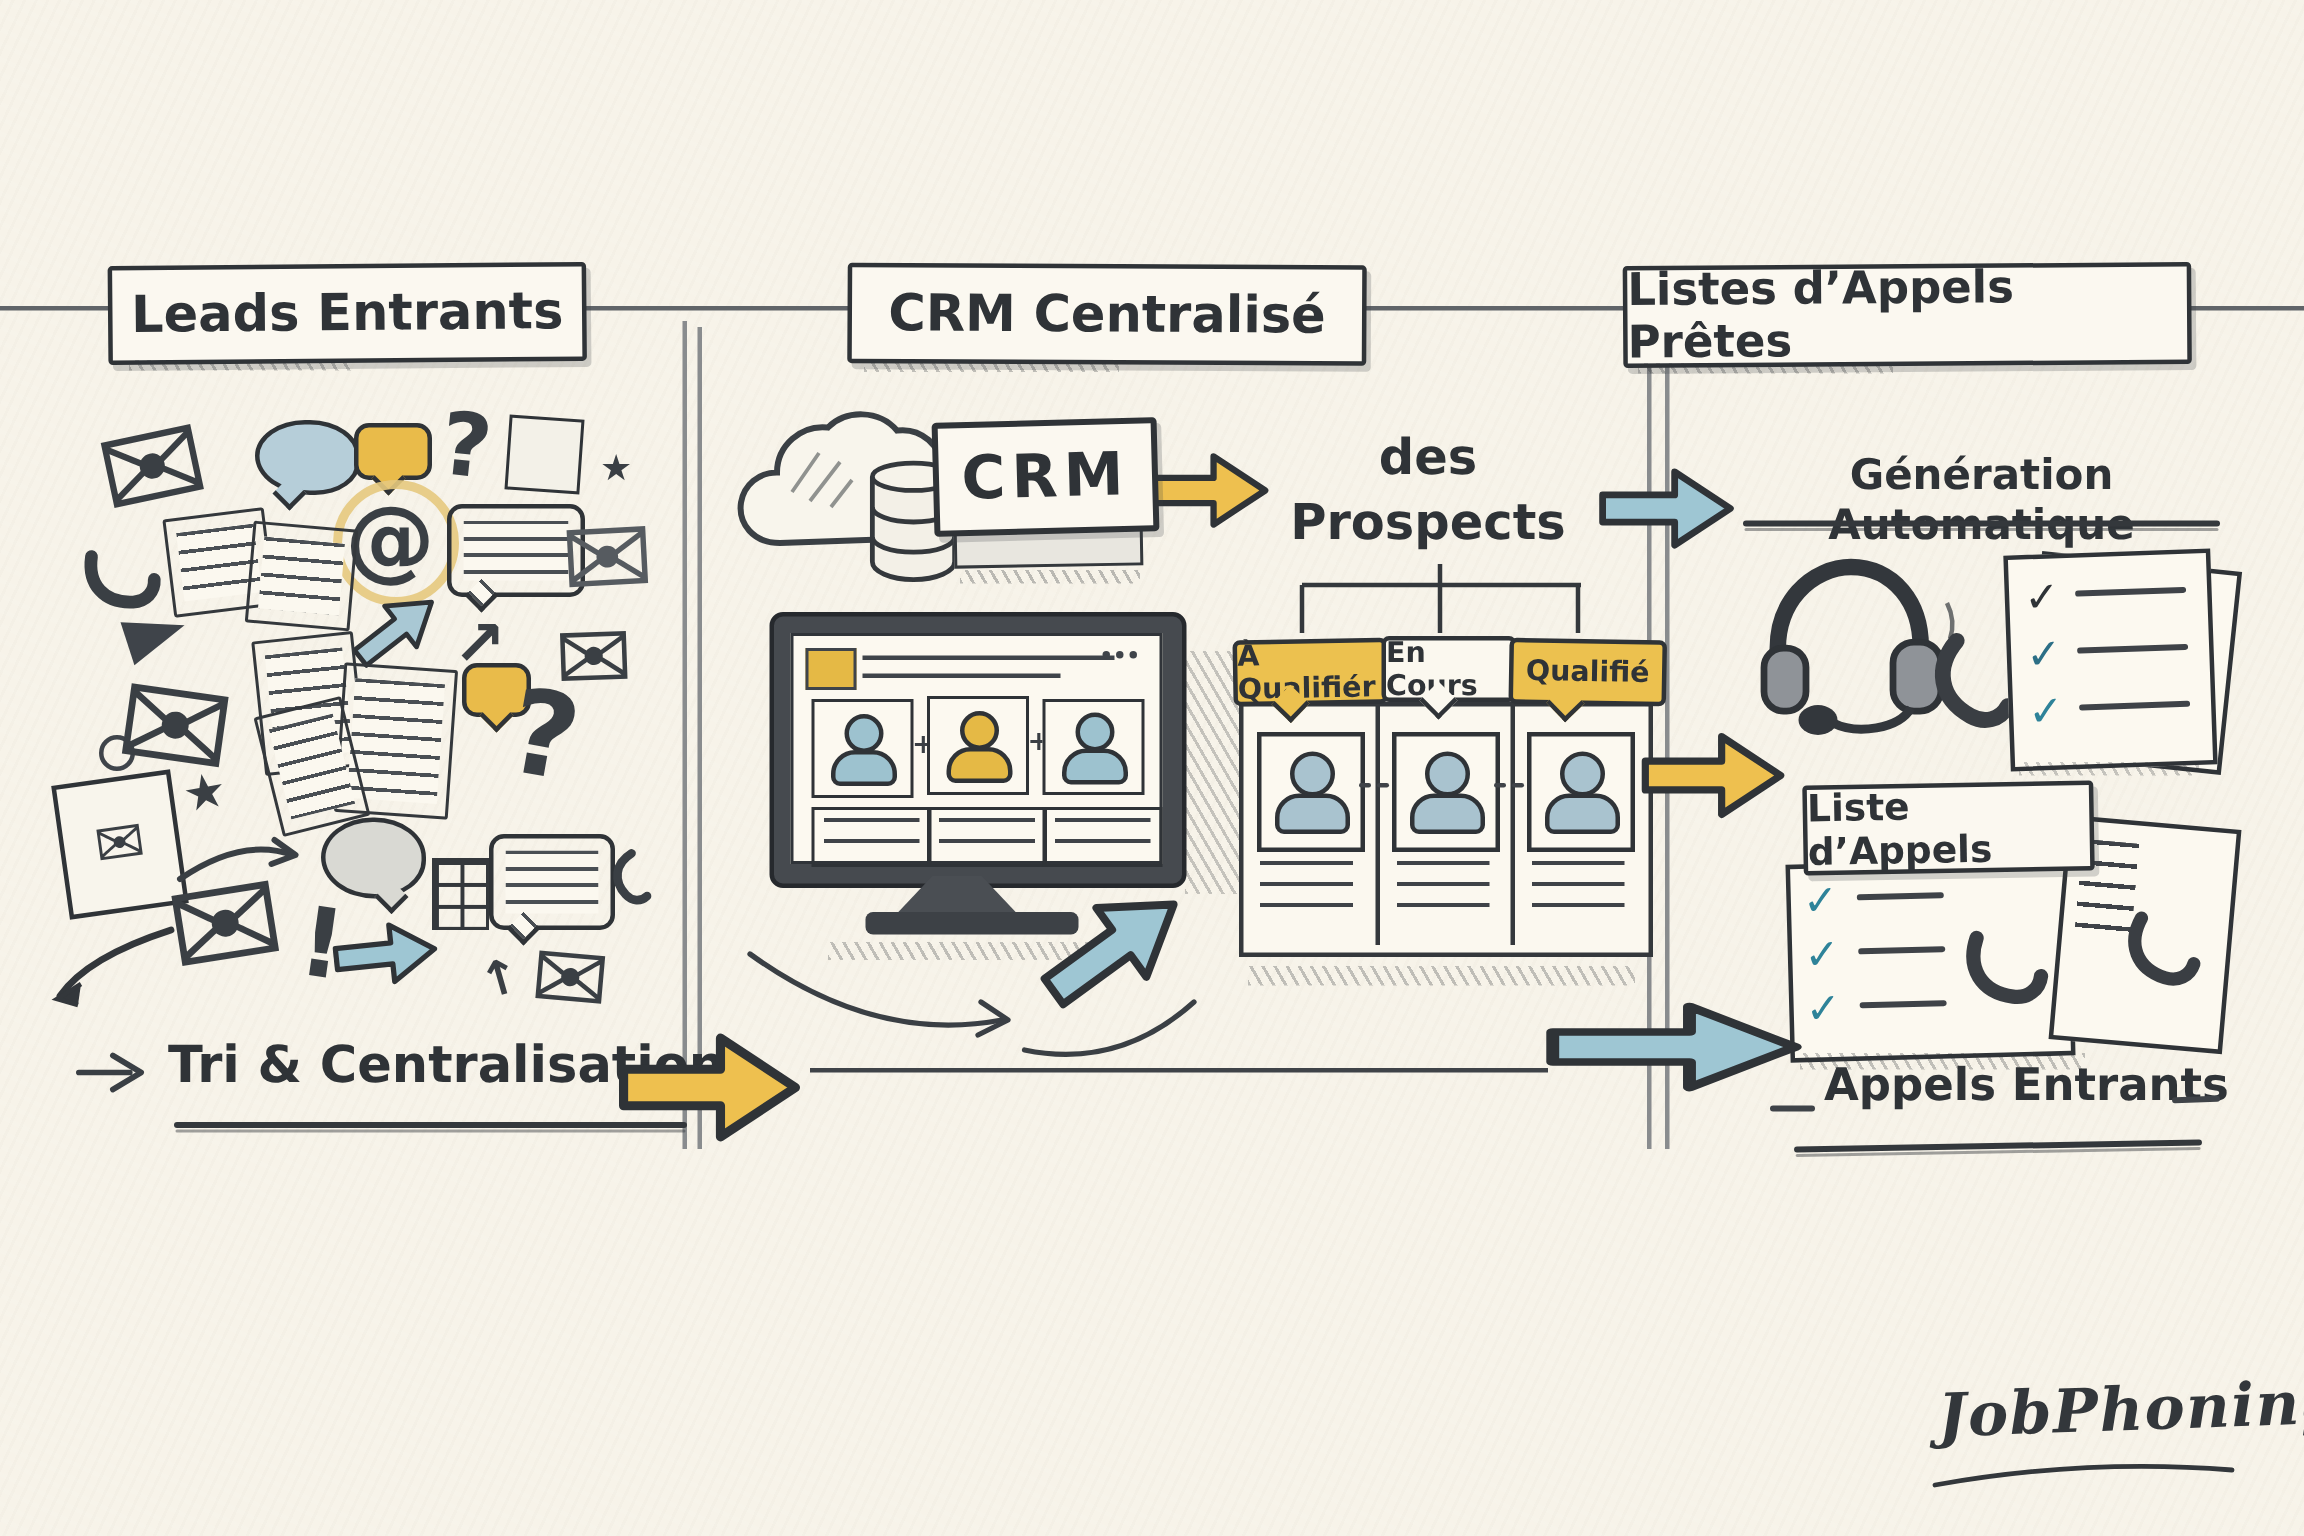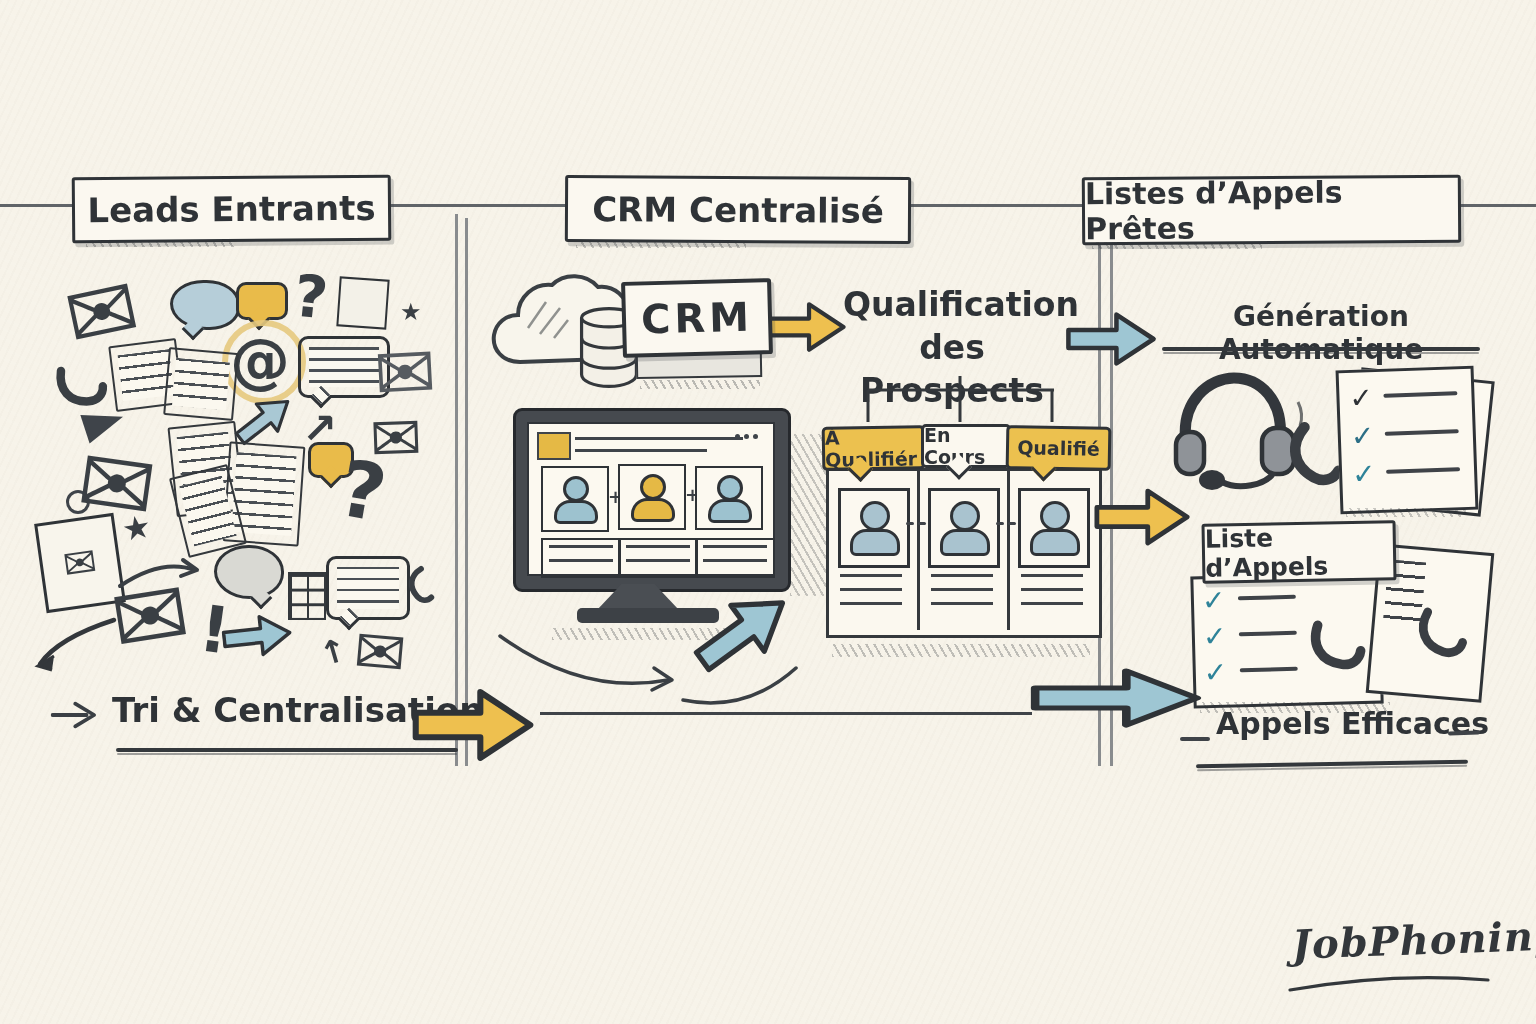--- a/index.html
+++ b/index.html
@@ -156,21 +156,20 @@
     <span>CRM</span>
   </div>
   <div class="abs" style="left:636px;top:350px;width:122px;height:24px;background:#e8e6df;border:2.5px solid #34383c;transform:rotate(-1deg);"></div>
   <div class="hatch" style="left:640px;top:380px;width:120px;height:9px;opacity:.6;"></div>
 
   <svg class="icon" style="left:762px;top:298px;width:84px;height:58px;color:#eec04f;" viewBox="0 0 100 64">
       <use href="#sym-arrow"></use>
     </svg>
 
   <div class="abs hand" style="left:843px;top:284px;width:218px;text-align:center;font-size:33px;line-height:1.3;">
-    <div>Qualification</div>
     <div>des Prospects</div>
   </div>
   <svg class="icon" style="left:852px;top:374px;width:210px;height:52px;" viewBox="0 0 210 52">
     <path d="M108,2 V16 M16,16 H202 M16,16 V48 M108,16 V48 M200,16 V48" fill="none" stroke="#34383c" stroke-width="3"></path>
   </svg>
 
   <div class="abs" style="left:513px;top:408px;width:272px;height:178px;background:#464a4f;border:3px solid #26292d;border-radius:9px;"></div>
   <div class="abs" style="left:527px;top:422px;width:244px;height:150px;background:#fcf9f0;border:2px solid #303439;">
     <div class="abs" style="left:8px;top:8px;width:30px;height:24px;background:#e5b945;border:2px solid #3f444a;"></div>
     <div class="abs" style="left:46px;top:13px;width:168px;height:3px;background:#3f444a;"></div>
@@ -309,21 +308,21 @@
     <svg class="icon" style="left:42px;top:40px;width:52px;height:80px;color:#3a3e43;transform:rotate(-8deg);" viewBox="0 0 100 100">
         <use href="#sym-recv"></use>
       </svg>
   </div>
   <div class="hatch" style="left:1200px;top:702px;width:190px;height:11px;opacity:.55;"></div>
 
   <svg class="icon" style="left:1030px;top:666px;width:172px;height:64px;color:#9ec6d3;" viewBox="0 0 100 64" preserveAspectRatio="none">
       <use href="#sym-arrow"></use>
     </svg>
   <div class="dash" style="left:1180px;top:737px;width:30px;height:3.5px;"></div>
-  <span class="hand abs" style="left:1216px;top:706px;font-size:30px;">Appels Efficaces</span>
+  <span class="hand abs" style="left:1216px;top:706px;font-size:30px;">Appels Entrants</span>
   <div class="dash" style="left:1448px;top:731px;width:32px;height:3.5px;transform:rotate(-2deg);"></div>
   <div class="u" style="left:1196px;top:762px;width:272px;height:3.5px;transform:rotate(-1deg);"></div>
 
   <span class="abs" style="left:1292px;top:916px;font-family:'DejaVu Serif',serif;font-style:italic;font-weight:600;font-size:40px;color:#33373b;transform:rotate(-2deg);letter-spacing:1px;">JobPhoning</span>
   <svg class="icon" style="left:1286px;top:972px;width:208px;height:24px;" viewBox="0 0 208 24">
     <path d="M4,18 Q105,0 202,8" fill="none" stroke="#33373b" stroke-width="3.2" stroke-linecap="round"></path>
   </svg>
 
 </div>
 

